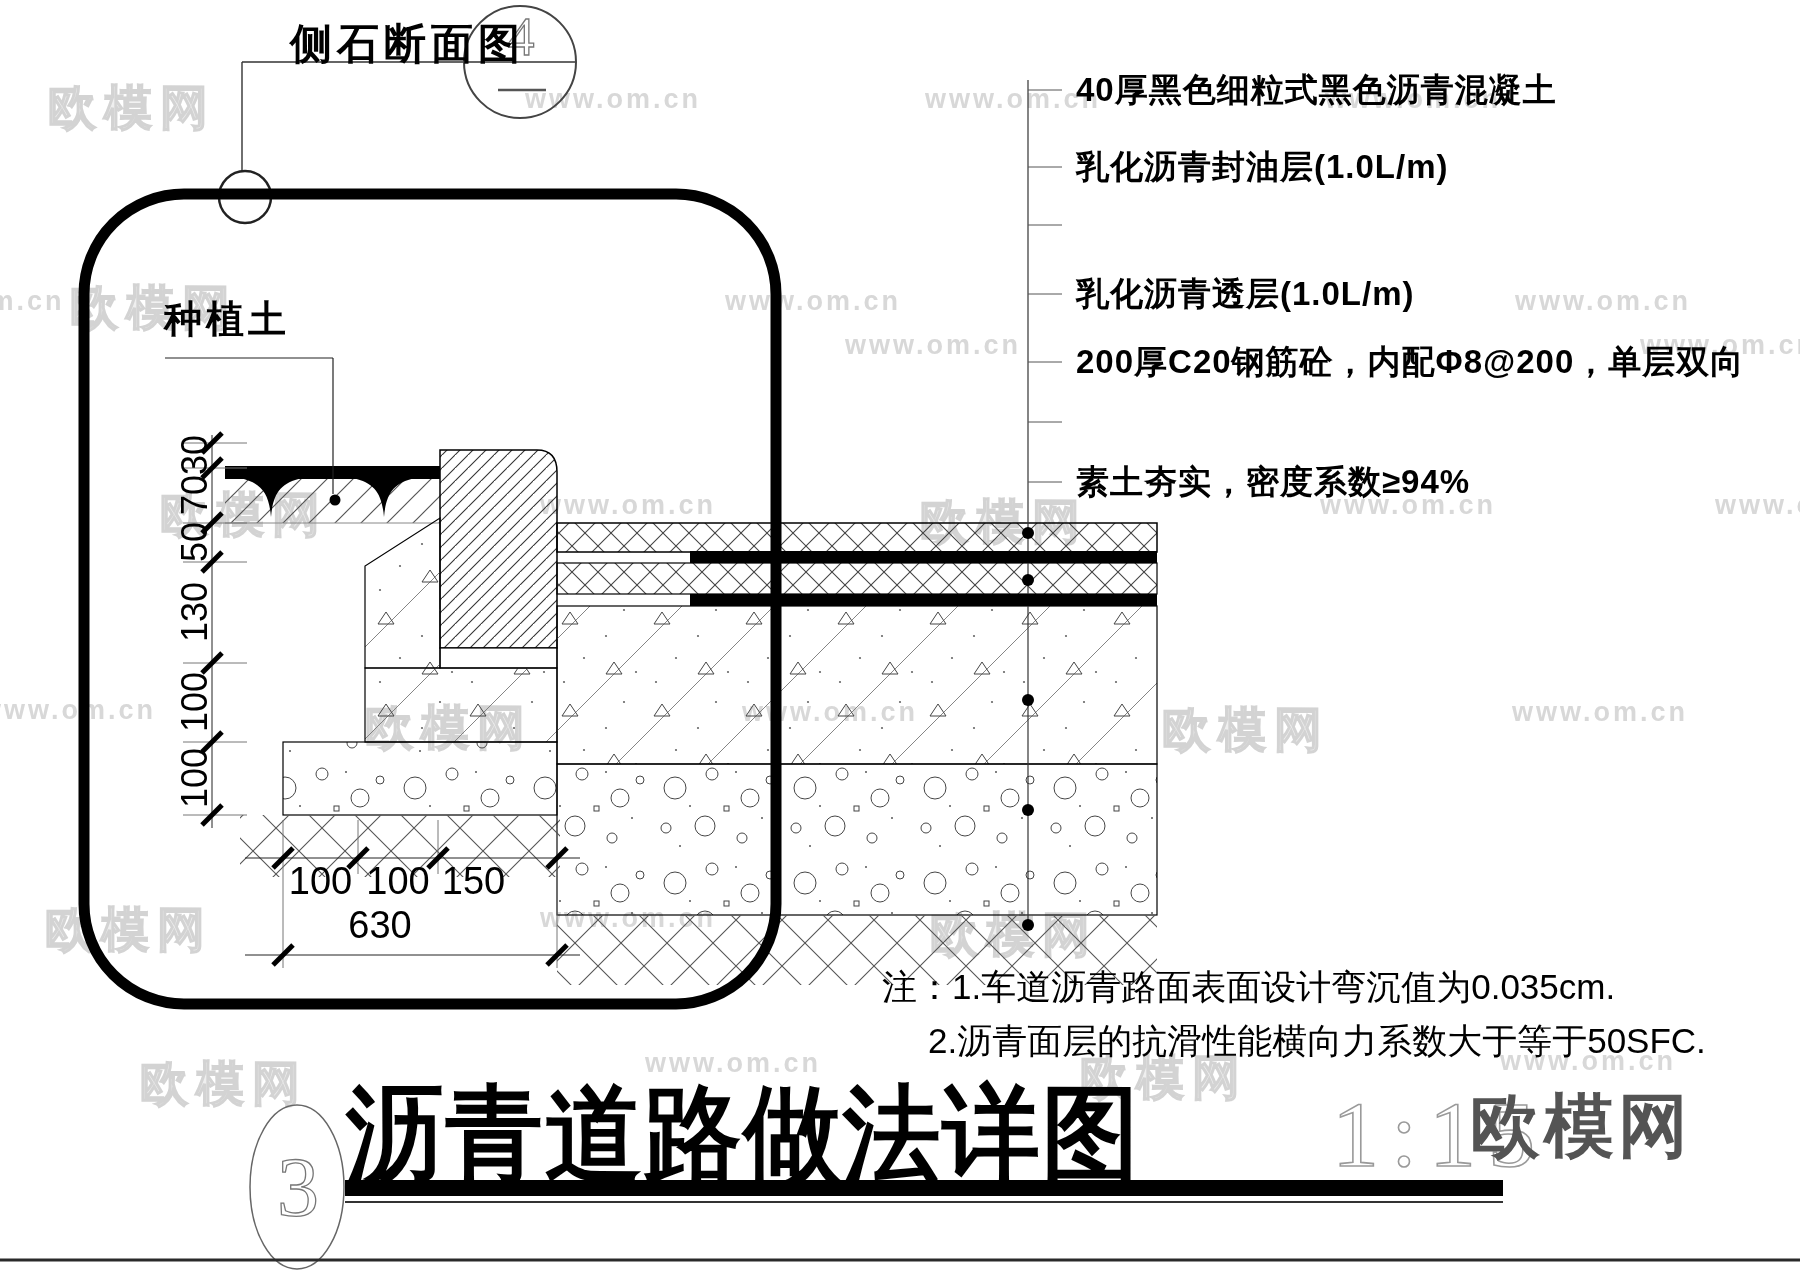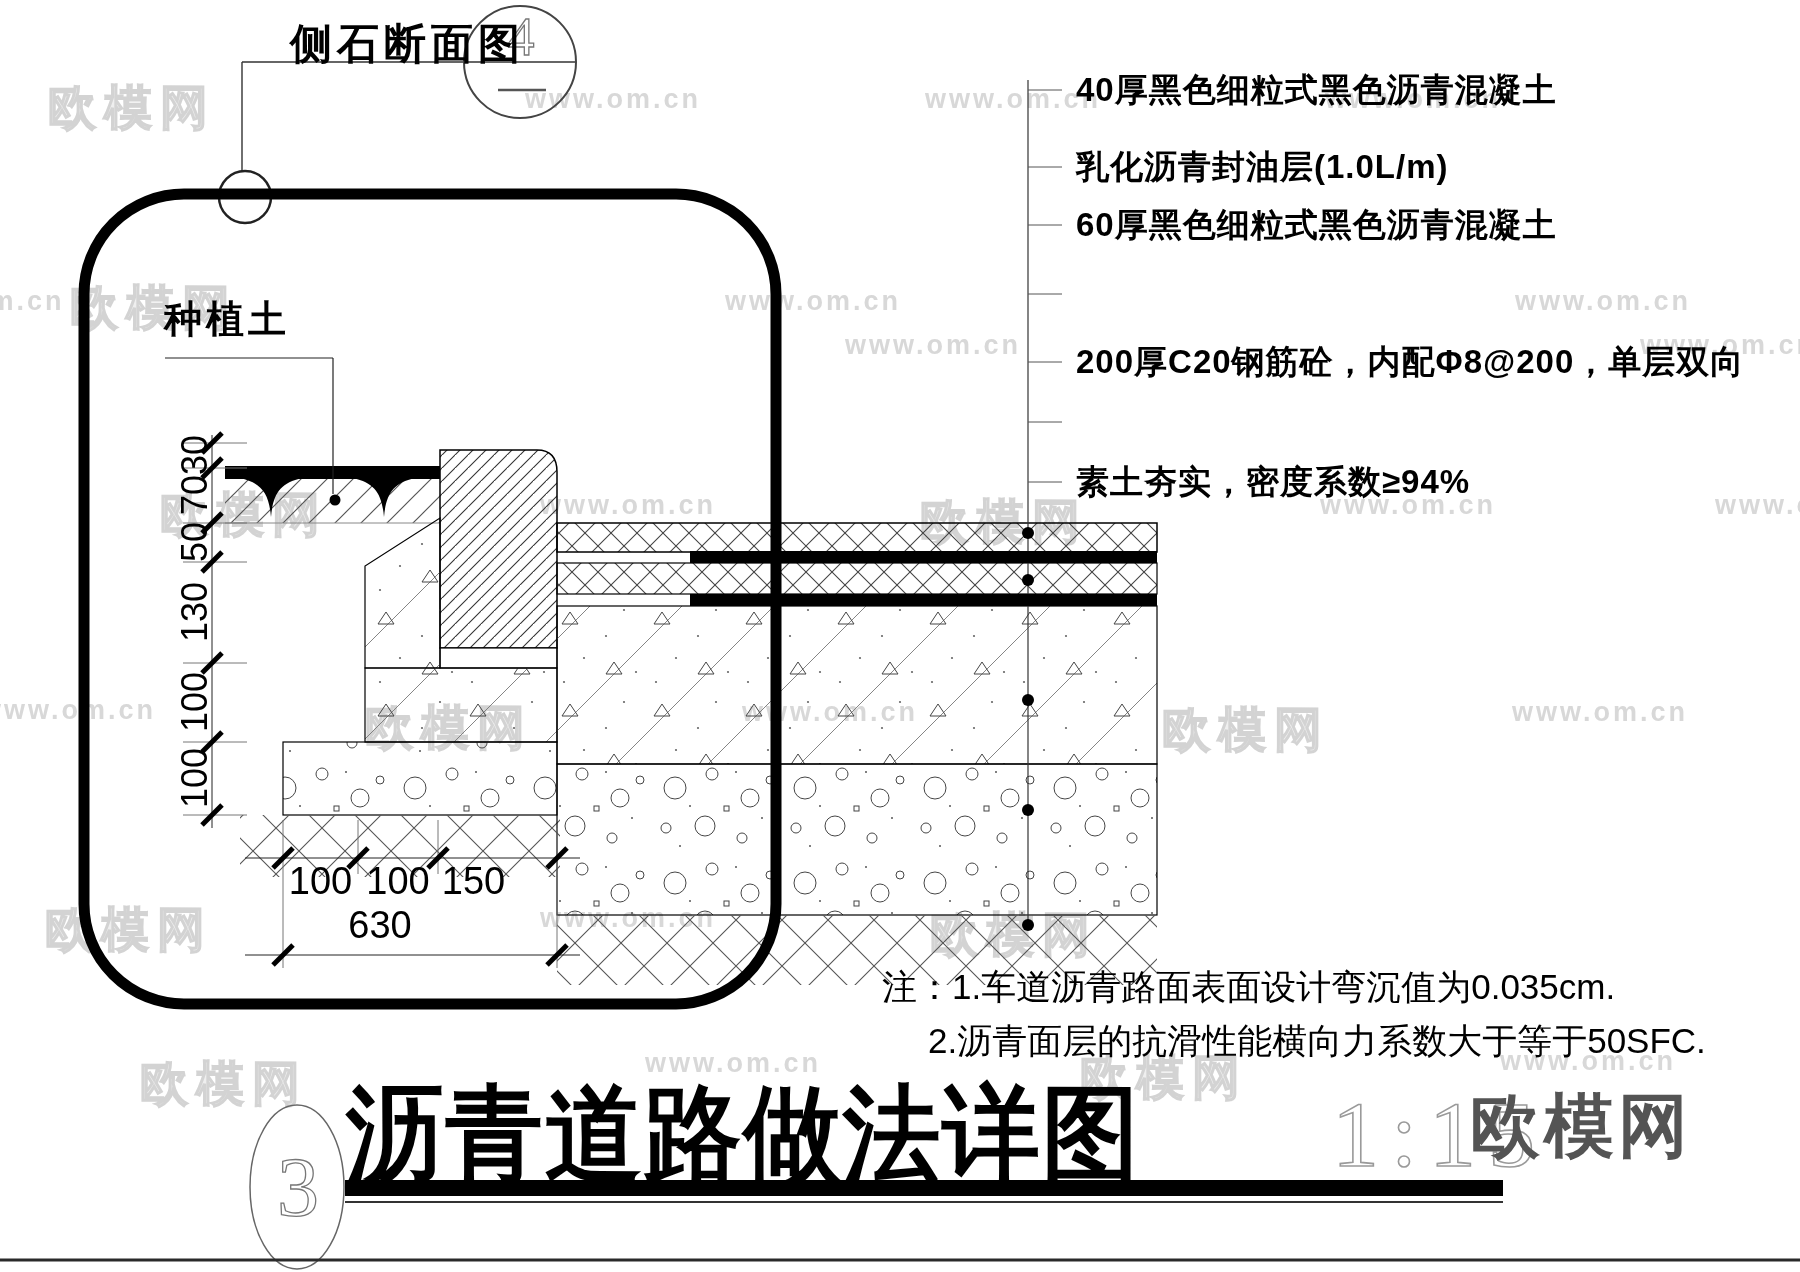--- a/index.html
+++ b/index.html
@@ -227,21 +227,21 @@
     <div class="vdim" style="left:157px;top:682px">100</div>
     <div class="vdim" style="left:157px;top:758px">100</div>
 
     <div class="hdim" style="left:283px;width:75px;top:860px">100</div>
     <div class="hdim" style="left:358px;width:80px;top:860px">100</div>
     <div class="hdim" style="left:414px;width:119px;top:860px">150</div>
     <div class="hdim" style="left:300px;width:160px;top:904px">630</div>
 
     <div class="ann" style="top:68px">40厚黑色细粒式黑色沥青混凝土</div>
     <div class="ann" style="top:145px">乳化沥青封油层(1.0L/m)</div>
-    <div class="ann" style="top:203px">60厚黑色细粒式黑色沥青混凝土</div>
+    <div class="ann" style="top:272px">乳化沥青透层(1.0L/m)</div>
     <div class="ann" style="top:340px">200厚C20钢筋砼，内配Φ8@200，单层双向</div>
     <div class="ann" style="top:460px">素土夯实，密度系数≥94%</div>
 
     <div class="note" style="left:882px;top:964px">注：1.车道沥青路面表面设计弯沉值为0.035cm.</div>
     <div class="note" style="left:928px;top:1018px">2.沥青面层的抗滑性能横向力系数大于等于50SFC.</div>
 
     <div class="lbl big-title">沥青道路做法详图</div>
     <div class="lbl brand-logo">欧模网</div>
   </div>
 </div>

